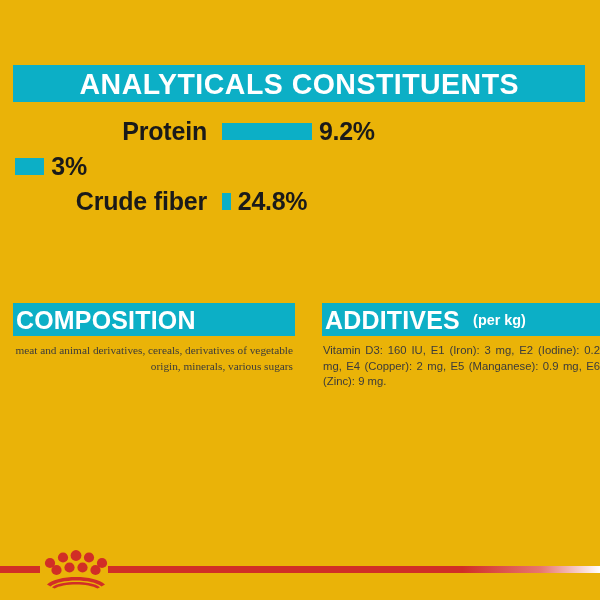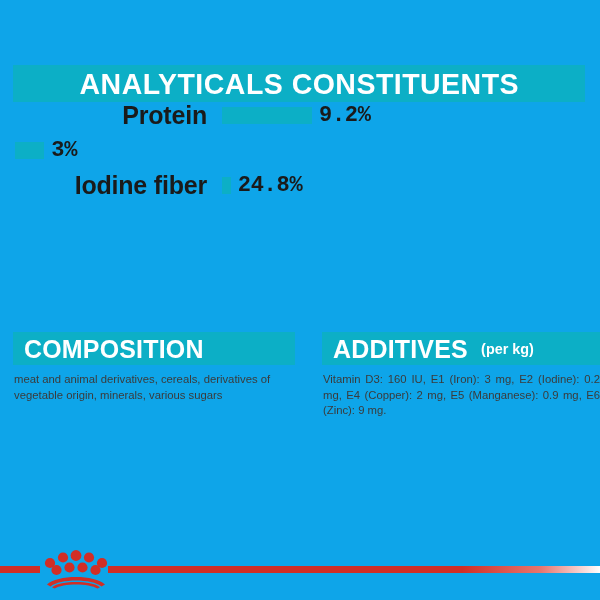--- a/index.html
+++ b/index.html
@@ -12,21 +12,21 @@
     height: 600px;
     position: relative;
     overflow: hidden;
     font-family: "Liberation Sans", sans-serif;
     -webkit-font-smoothing: antialiased;
   }
 
   .page {
     position: absolute;
     inset: 0;
-    background: #0ea5e9;
+    background: #eab308;
   }
 
   
   .main-band {
     position: absolute;
     left: 13px;
     top: 65px;
     width: 572px;
     height: 37px;
     background: #0CAFC6;
@@ -42,21 +42,21 @@
     letter-spacing: 0.5px;
     line-height: 1;
     transform: scaleX(0.95);
     white-space: nowrap;
   }
 
   
   .analytics {
     position: absolute;
     left: 0;
-    top: 98px;
+    top: 114px;
     width: 600px;
   }
   .a-row {
     display: flex;
     align-items: center;
     height: 35px;
   }
   .a-label {
     width: 207px;
     text-align: right;
@@ -73,23 +73,23 @@
     display: flex;
     align-items: center;
   }
   .a-bar {
     height: 17px;
     background: #0CAFC6;
     flex: none;
   }
   .a-value {
     margin-left: 7px;
-    font-family: Liberation Mono, monospace;
-    font-weight: bold;
-    font-size: 22px;
+    font-family: Liberation Sans, sans-serif;
+    font-weight: bold;
+    font-size: 25px;
     color: #1a1a1a;
     line-height: 1;
     white-space: nowrap;
     letter-spacing: -0.3px;
   }
 
   
   .sections {
     position: absolute;
     left: 0;
@@ -101,23 +101,22 @@
     top: 0;
   }
   .section.left  { left: 13px;  width: 282px; }
   .section.right { left: 322px; width: 280px; }
 
   .sec-band {
     height: 33px;
     background: #0CAFC6;
     display: flex;
     align-items: center;
-    padding-left: 11px;
+    padding-left: 3px;
     box-sizing: border-box;
-    margin-top: 29px;
   }
   .sec-title {
     color: #ffffff;
     font-family: "Liberation Sans Narrow", "Liberation Sans", sans-serif;
     font-weight: bold;
     font-size: 26px;
     line-height: 1;
     letter-spacing: 0.2px;
     transform: scaleX(0.96);
     transform-origin: left center;
@@ -135,21 +134,21 @@
   }
   .sec-body {
     margin-top: 7px;
     padding: 0 2px 0 1px;
     color: #3b3b3b;
     font-family: "Liberation Sans", sans-serif;
     font-size: 11.3px;
     line-height: 15.5px;
     text-align: justify;
   }
-  .section.left .sec-body { text-align: left; }
+  .section.left .sec-body { text-align: right; font-family: Liberation Serif, serif; }
 
   
   .logo-strip {
     position: absolute;
     left: 0;
     top: 561px;
     width: 600px;
     height: 16px;
   }
   .rule-left {
@@ -196,21 +195,21 @@
     </div>
 
     <div class="a-row">
       <div class="a-bar-wrap">
         <div class="a-bar" id="bar1" style="width: 29.3478px;"></div>
         <div class="a-value">3%</div>
       </div>
     </div>
 
     <div class="a-row">
-      <div class="a-label">Iodine fiber</div>
+      <div class="a-label">Crude fiber</div>
       <div class="a-bar-wrap">
         <div class="a-bar" id="bar2" style="width: 8.80435px;"></div>
         <div class="a-value">24.8%</div>
       </div>
     </div>
 
   </div>
 
   <div class="sections">
 

